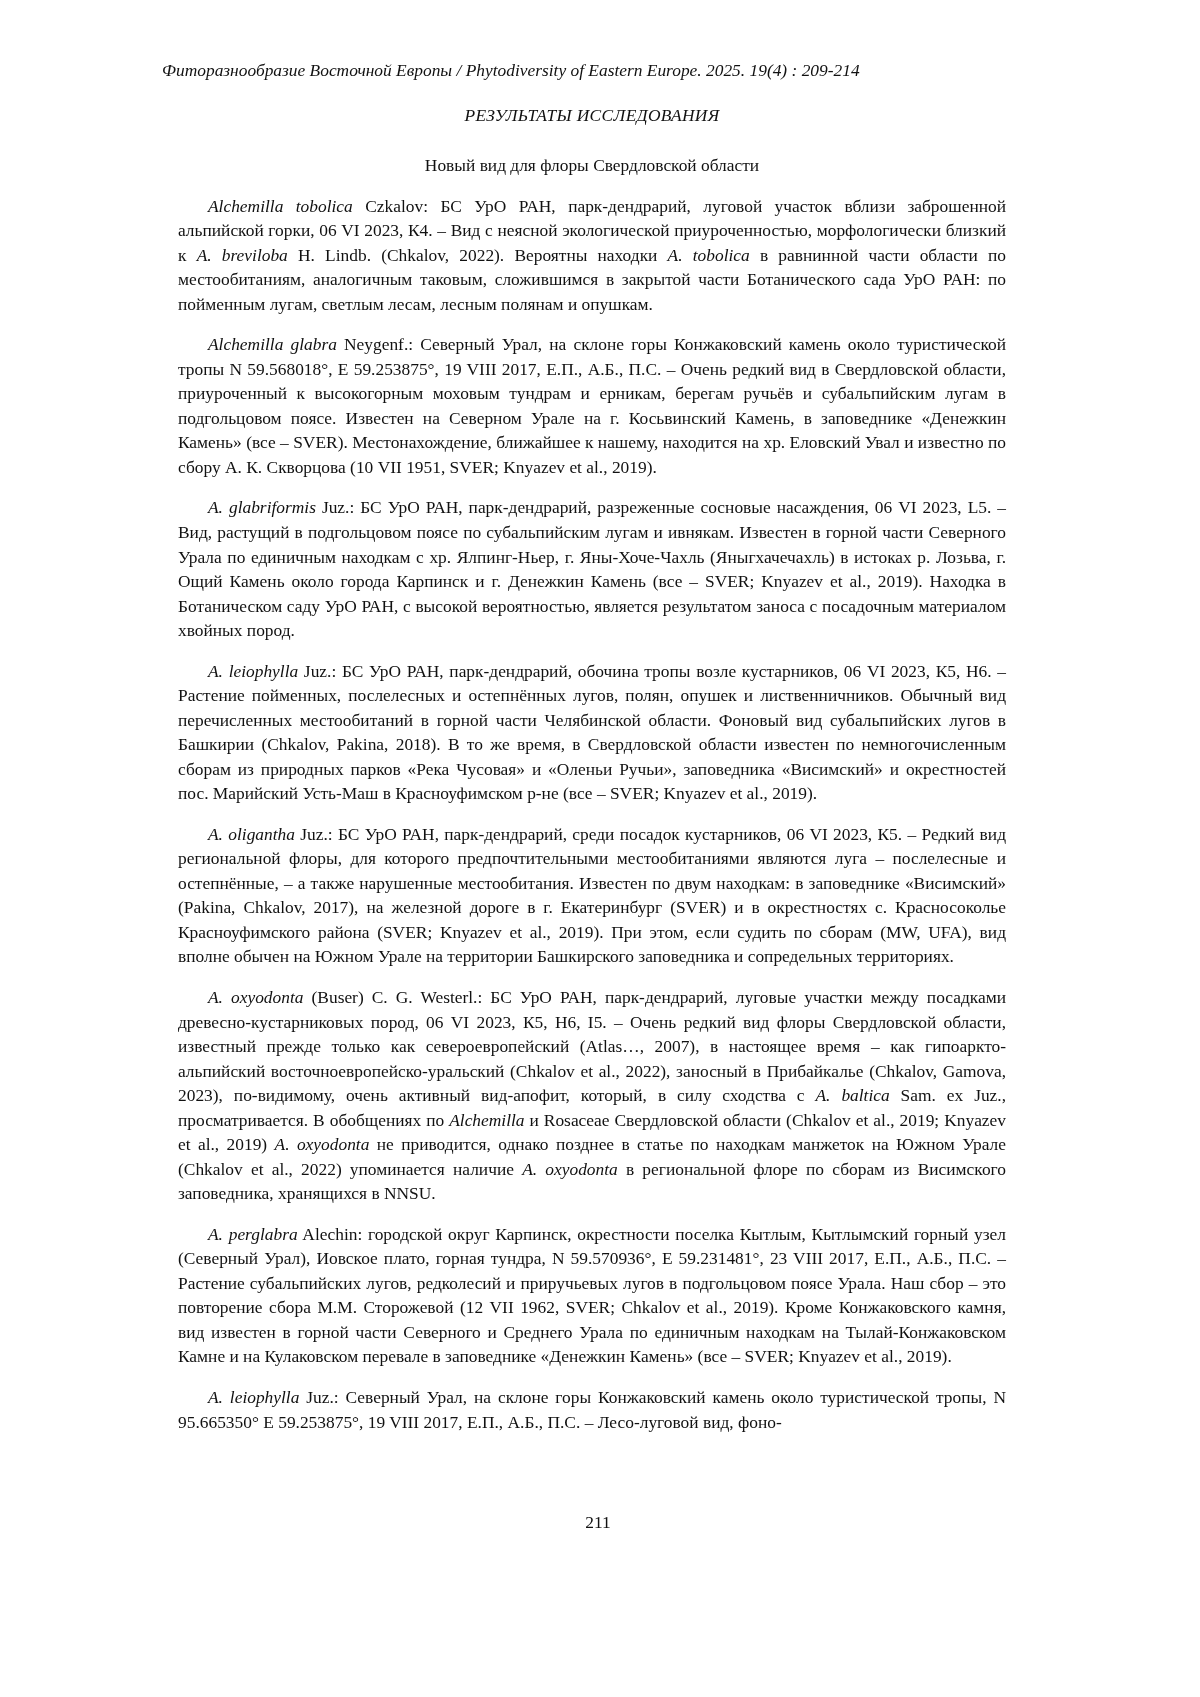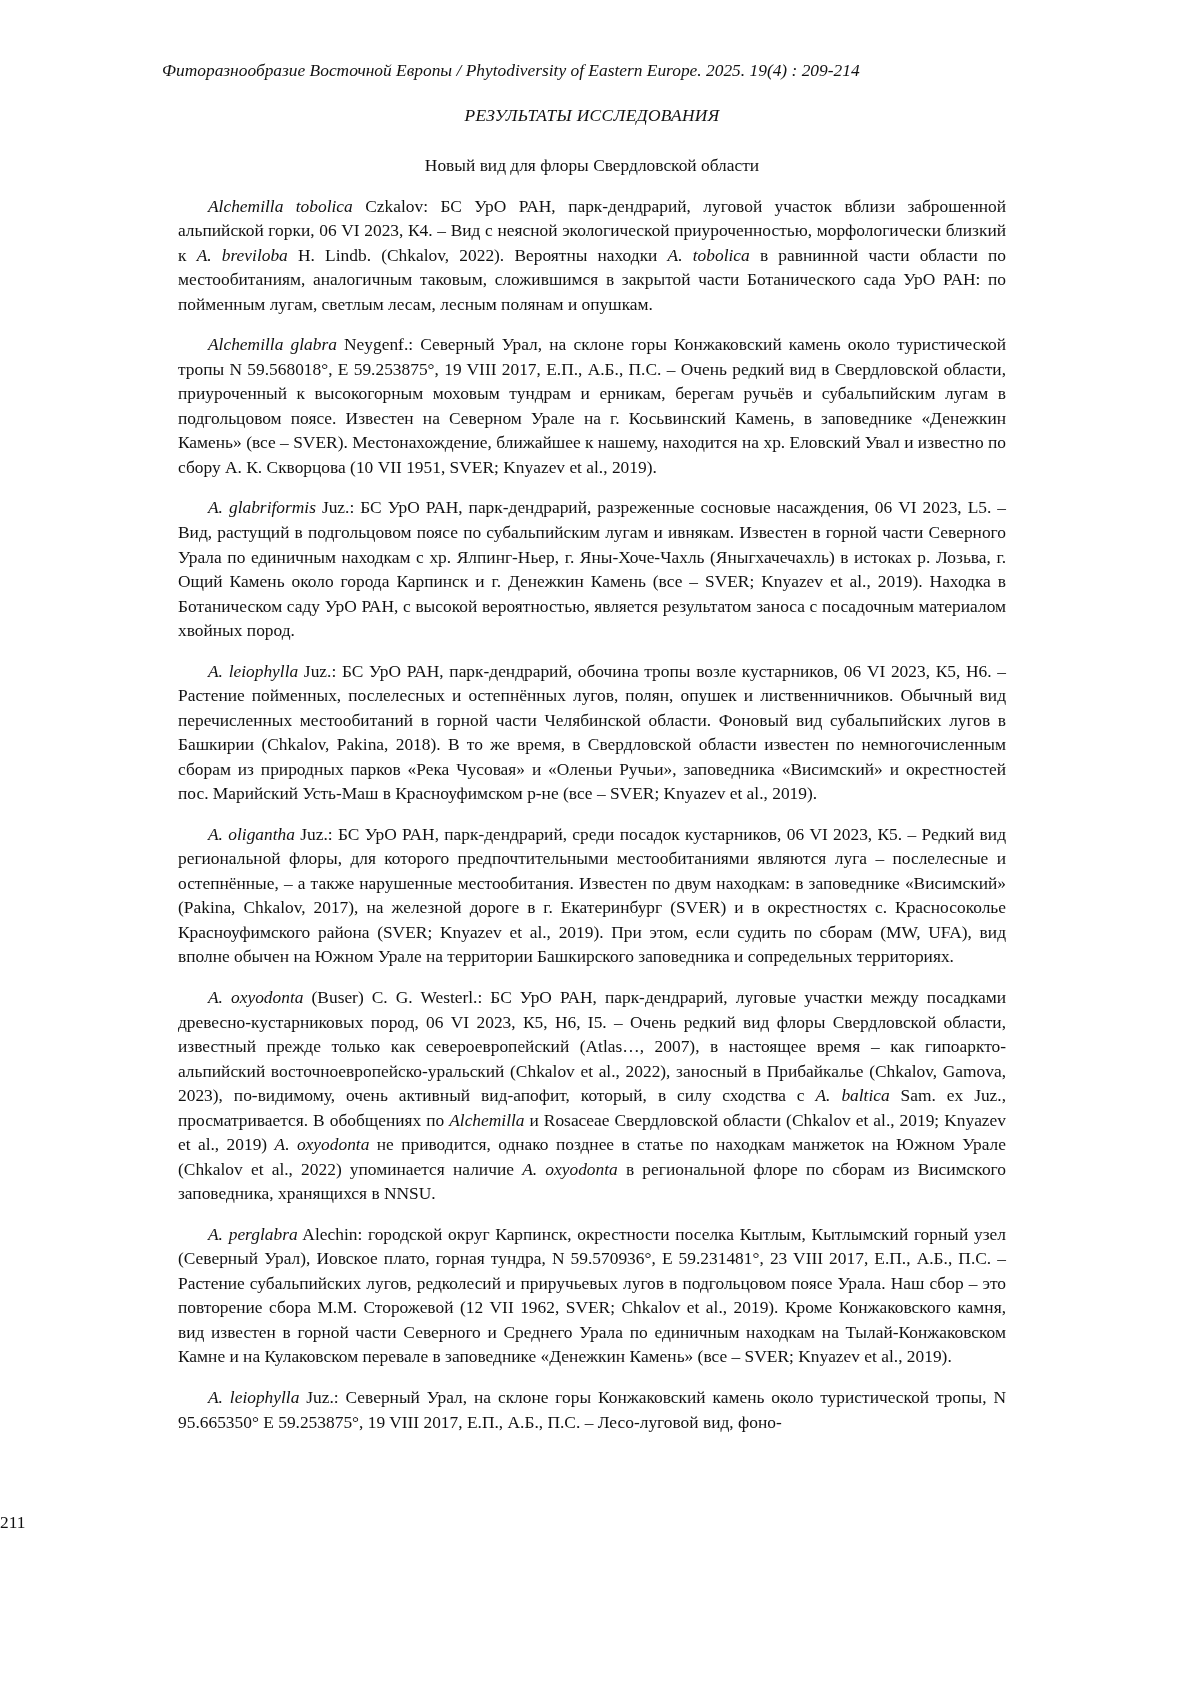--- a/index.html
+++ b/index.html
@@ -42,21 +42,21 @@
     text-indent: 30px;
   }
   p.para i {
     font-style: italic;
   }
   .page-number {
     position: absolute;
     left: 0;
     right: 4px;
     bottom: 162px;
-    text-align: left;
+    text-align: center;
   }
 </style>
 </head>
 <body>
 
 <div class="page">
   <div class="journal-head">Фиторазнообразие Восточной Европы / Phytodiversity of Eastern Europe. 2025. 19(4) : 209-214</div>
 
   <div class="results-title">РЕЗУЛЬТАТЫ ИССЛЕДОВАНИЯ</div>
 

